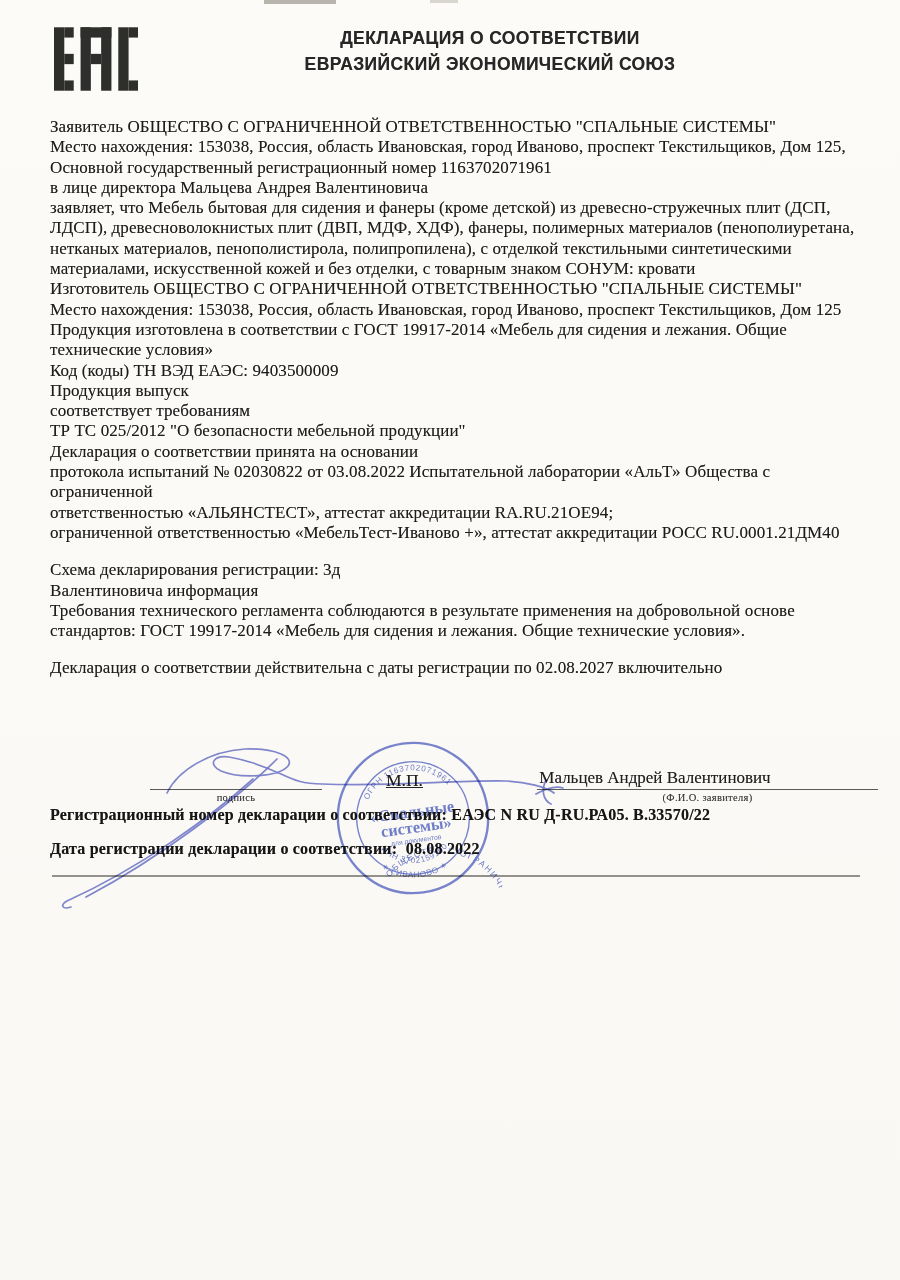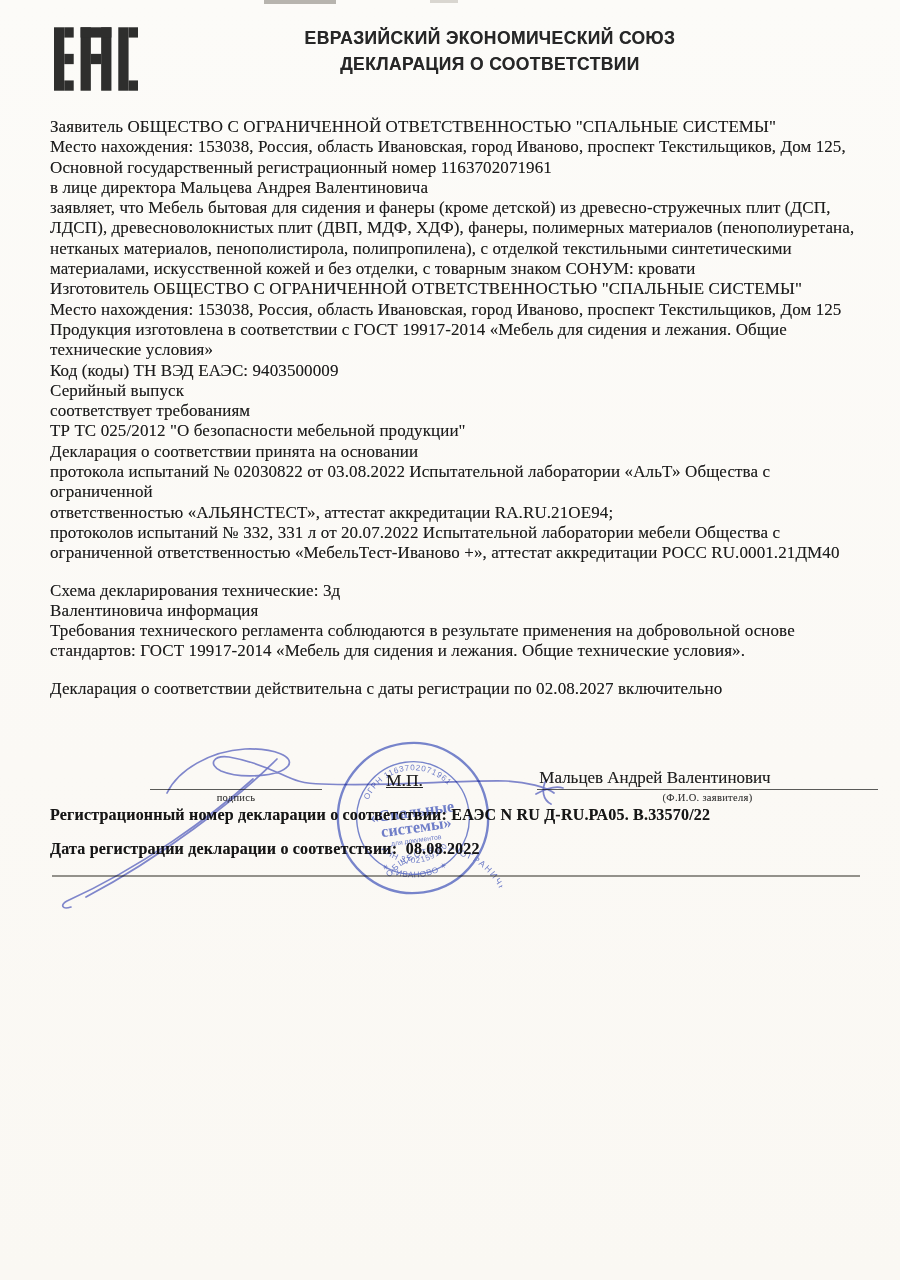--- a/index.html
+++ b/index.html
@@ -77,48 +77,47 @@
         <rect x="43" y="31" width="12" height="12"></rect>
 
         <rect x="75" y="0" width="12" height="74"></rect>
         <rect x="87" y="0" width="11" height="12"></rect>
         <rect x="87" y="62" width="11" height="12"></rect>
       </g>
     </svg>
   </div>
 
   <div class="title">
+    <div>ДЕКЛАРАЦИЯ О СООТВЕТСТВИИ</div>
     <div>ЕВРАЗИЙСКИЙ ЭКОНОМИЧЕСКИЙ СОЮЗ</div>
-    <div>ДЕКЛАРАЦИЯ О СООТВЕТСТВИИ</div>
   </div>
 
   <div class="doc-body">
       <div class="doc-line"><span class="bold">Заявитель </span><span>ОБЩЕСТВО С ОГРАНИЧЕННОЙ ОТВЕТСТВЕННОСТЬЮ "СПАЛЬНЫЕ СИСТЕМЫ"</span></div>
       <div class="doc-line"><span>Место нахождения: 153038, Россия, область Ивановская, город Иваново, проспект Текстильщиков, Дом 125,</span></div>
       <div class="doc-line"><span>Основной государственный регистрационный номер 1163702071961</span></div>
       <div class="doc-line"><span>в лице директора Мальцева Андрея Валентиновича</span></div>
       <div class="doc-line"><span class="bold">заявляет, что </span><span>Мебель бытовая для сидения и фанеры (кроме детской) из древесно-стружечных плит (ДСП,</span></div>
       <div class="doc-line"><span>ЛДСП), древесноволокнистых плит (ДВП, МДФ, ХДФ), фанеры, полимерных материалов (пенополиуретана,</span></div>
       <div class="doc-line"><span>нетканых материалов, пенополистирола, полипропилена), с отделкой текстильными синтетическими</span></div>
       <div class="doc-line"><span>материалами, искусственной кожей и без отделки, с товарным знаком СОНУМ: кровати</span></div>
       <div class="doc-line"><span>Изготовитель ОБЩЕСТВО С ОГРАНИЧЕННОЙ ОТВЕТСТВЕННОСТЬЮ "СПАЛЬНЫЕ СИСТЕМЫ"</span></div>
       <div class="doc-line"><span>Место нахождения: 153038, Россия, область Ивановская, город Иваново, проспект Текстильщиков, Дом 125</span></div>
       <div class="doc-line"><span>Продукция изготовлена в соответствии с ГОСТ 19917-2014 «Мебель для сидения и лежания. Общие</span></div>
       <div class="doc-line"><span>технические условия»</span></div>
       <div class="doc-line"><span>Код (коды) ТН ВЭД ЕАЭС: 9403500009</span></div>
-      <div class="doc-line"><span>Серийный выпуск</span></div>
+      <div class="doc-line"><span>Продукция выпуск</span></div>
       <div class="doc-line"><span class="bold">соответствует требованиям</span></div>
       <div class="doc-line"><span>ТР ТС 025/2012 "О безопасности мебельной продукции"</span></div>
       <div class="doc-line"><span class="bold">Декларация о соответствии принята на основании</span></div>
       <div class="doc-line"><span>протокола испытаний № 02030822 от 03.08.2022 Испытательной лаборатории «АльТ» Общества с ограниченной</span></div>
       <div class="doc-line"><span>ответственностью «АЛЬЯНСТЕСТ», аттестат аккредитации RA.RU.21ОЕ94;</span></div>
-      <div class="doc-line"><span>протоколов испытаний № 332, 331 л от 20.07.2022 Испытательной лаборатории мебели Общества с</span></div>
       <div class="doc-line"><span>ограниченной ответственностью «МебельТест-Иваново +», аттестат аккредитации РОСС RU.0001.21ДМ40</span></div>
       <div class="doc-line gap"></div>
-      <div class="doc-line"><span>Схема декларирования технические: 3д</span></div>
+      <div class="doc-line"><span>Схема декларирования регистрации: 3д</span></div>
       <div class="doc-line"><span class="bold">Валентиновича информация</span></div>
       <div class="doc-line"><span>Требования технического регламента соблюдаются в результате применения на добровольной основе</span></div>
       <div class="doc-line"><span>стандартов: ГОСТ 19917-2014 «Мебель для сидения и лежания. Общие технические условия».</span></div>
       <div class="doc-line gap"></div>
       <div class="doc-line"><span class="bold">Декларация о соответствии действительна с даты регистрации по 02.08.2027 включительно</span></div>
     </div>
 
   <div class="abs sig-line" style="left:150px; top:789px; width:172px;"></div>
   <div class="abs caption" style="left:150px; top:792px; width:172px;">подпись</div>
 

